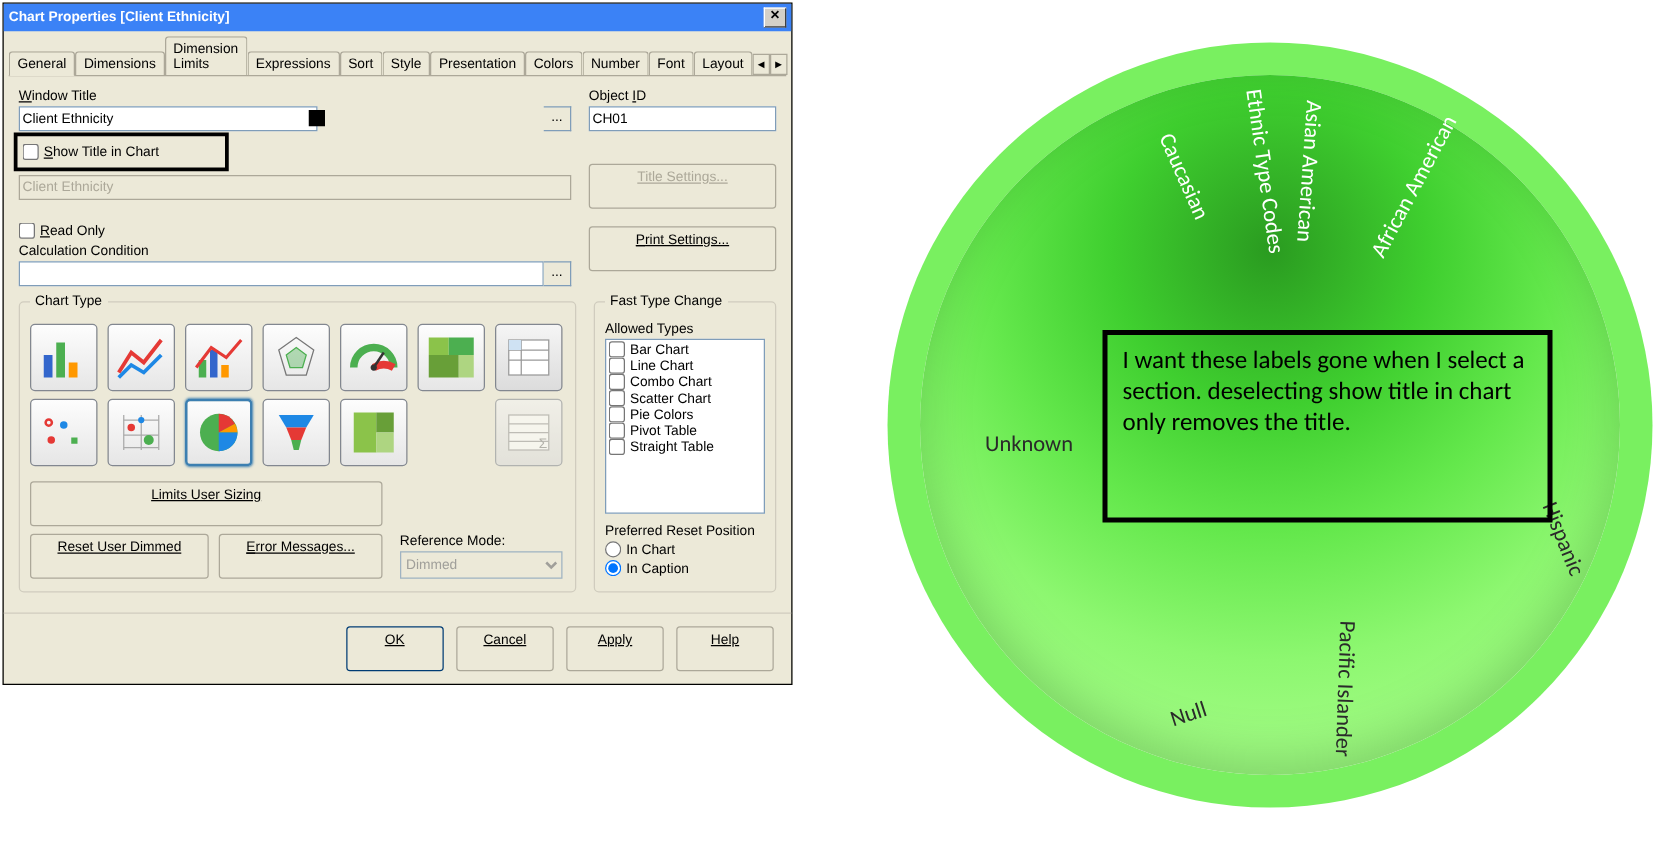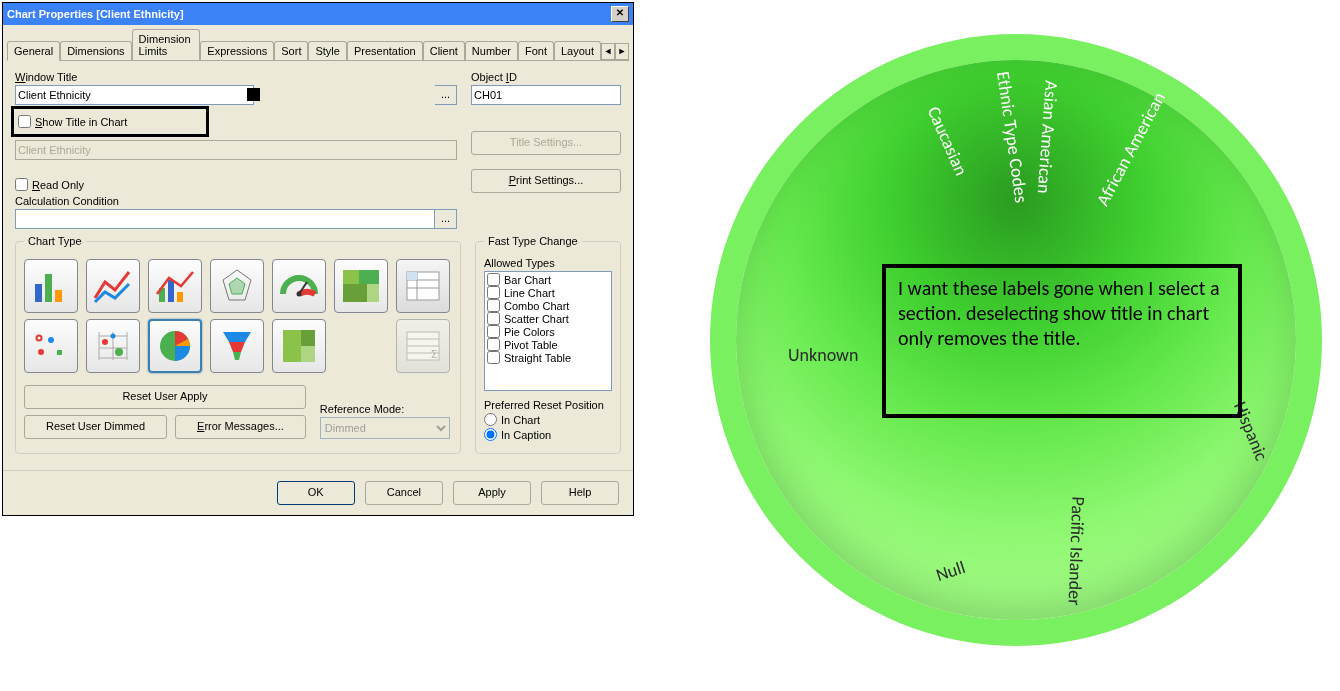--- a/index.html
+++ b/index.html
@@ -121,34 +121,35 @@
   .chk-row {
     display: flex;
     align-items: center;
     margin: 4px 0;
     gap: 4px;
   }
   .chk-row input { margin:0; }
   .highlight-box {
     border: 3px solid #000;
     padding: 2px 4px;
-    width: 198px;
+    width: 172px;
     margin: 1px 0 3px -4px;
   }
   .btn {
-    height: 24px;
+    height: 36px;
     padding: 0 21px;
     background: #ece9d8;
     border: 1px solid #aca899;
     border-radius: 3px;
     font-size: 11px;
     cursor: pointer;
     min-width: 90px;
     text-align: center;
     line-height: 20px;
+    text-decoration: underline;
   }
   .btn.disabled { color:#aca899; cursor:default;}
   fieldset {
     border: 1px solid #d0ccbe;
     border-radius: 4px;
     margin: 6px 0;
     padding: 8px 8px 10px 8px;
   }
   legend { font-size: 11px; padding: 0 4px;}
   .chart-types {
@@ -166,21 +167,21 @@
     display:flex;align-items:center;justify-content:center;
     position:relative;
   }
   .chart-icon.selected { border:2px solid #3c7fb1; box-shadow:0 0 2px #3c7fb1;}
   .chart-icon svg { width: 44px; height: 44px; }
   .chart-icon.sep { background: linear-gradient(#f5f5f5,#dcdcdc); }
   .chart-icon.disabled { opacity:.55; }
   .listbox {
     border: 1px solid #7f9db9;
     background:#fff;
-    height: 120px;
+    height: 140px;
     overflow-y: scroll;
     padding: 1px 0;
     font-size: 11px;
   }
   .listbox .li-row { display:flex; align-items:center; gap:4px; padding: 0 2px;}
   .listbox input { margin:0;}
   .radio-row { display:flex; align-items:center; gap:4px; margin:2px 0;}
   .radio-row input{margin:0;}
   .btn-row-bottom {
     display:flex; gap:10px; justify-content:flex-end;
@@ -242,21 +243,21 @@
   </div>
 
   <div class="tab-strip">
     <div class="tab active">General</div>
     <div class="tab">Dimensions</div>
     <div class="tab">Dimension Limits</div>
     <div class="tab">Expressions</div>
     <div class="tab">Sort</div>
     <div class="tab">Style</div>
     <div class="tab">Presentation</div>
-    <div class="tab">Client</div>
+    <div class="tab">Colors</div>
     <div class="tab">Number</div>
     <div class="tab">Font</div>
     <div class="tab">Layout</div>
     <div class="tab-scroll">
       <div class="arrow">◄</div>
       <div class="arrow">►</div>
     </div>
   </div>
 
   <div class="dialog-body">
@@ -408,21 +409,21 @@
                 <line x1="6" y1="15" x2="38" y2="15" stroke="#999"></line>
                 <line x1="6" y1="22" x2="38" y2="22" stroke="#999"></line>
                 <line x1="6" y1="29" x2="38" y2="29" stroke="#999"></line>
                 <text x="30" y="34" font-size="11" fill="#888">Σ</text>
               </svg>
             </div>
         </div>
 
         <div class="ref-row">
           <div class="small-btns">
-            <div class="btn">Reset User Apply</div>
+            <div class="btn">Limits User Sizing</div>
             <div style="display:flex; gap:8px;">
               <div class="btn">Reset User Dimmed</div>
               <div class="btn"><u>E</u>rror Messages...</div>
             </div>
           </div>
           <div>
             <span class="lbl">Reference Mode:</span>
             <select class="drop" disabled="">
               <option>Dimmed</option>
             </select>

